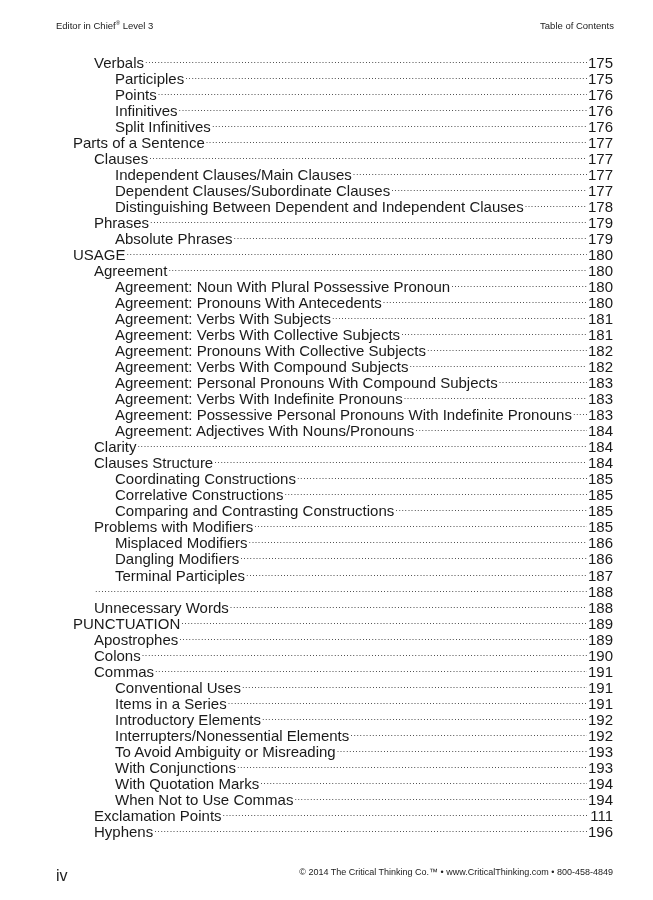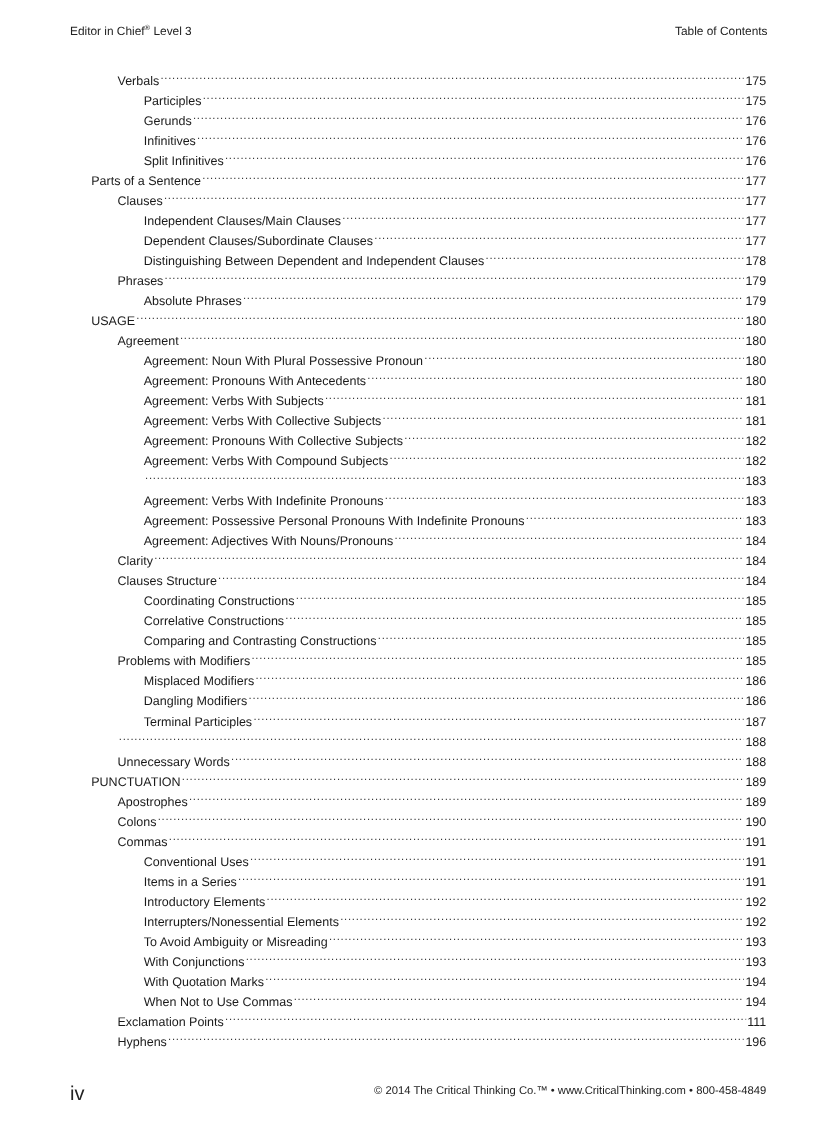--- a/index.html
+++ b/index.html
@@ -4,21 +4,21 @@
 <style>
   html, body { margin: 0; padding: 0; background: #ffffff; }
   body { width: 653px; height: 900px; position: relative; overflow: hidden;
          font-family: "Liberation Sans", sans-serif; color: #1a1a1a; }
   .header { position: absolute; top: 20px; left: 56px; right: 39px; height: 14px;
             font-size: 9.5px; color: #222; }
   .header .left { position: absolute; left: 0; top: 0; }
   .header .left sup { font-size: 6px; vertical-align: super; line-height: 0; }
   .header .right { position: absolute; right: 0; top: 0; }
   .toc { position: absolute; top: 52px; left: 73px; width: 540px; }
-  .toc-row { position: relative; height: 16.02px; line-height: 16px; font-size: 10px;
+  .toc-row { position: relative; height: 16.02px; line-height: 16px; font-size: 15px;
              display: flex; align-items: baseline; white-space: nowrap; }
   .toc-row.l1 { padding-left: 21px; }
   .toc-row.l2 { padding-left: 42px; }
   .toc-row .title { flex: 0 0 auto; }
   .toc-row .leader { flex: 1 1 auto; overflow: hidden; margin: 0 1px; position: relative; height: 16px; }
   .toc-row .leader::before {
     content: "............................................................................................................................................................................................................................................................";
     position: absolute; left: 0; bottom: 0; letter-spacing: 0.6px; font-size: 9px; line-height: 16px;
     color: #333; white-space: nowrap;
   }
@@ -40,21 +40,21 @@
       <span class="title">Verbals</span>
       <span class="leader"></span>
       <span class="page">175</span>
     </div>
     <div class="toc-row l2">
       <span class="title">Participles</span>
       <span class="leader"></span>
       <span class="page">175</span>
     </div>
     <div class="toc-row l2">
-      <span class="title">Gerunds</span>
+      <span class="title">Points</span>
       <span class="leader"></span>
       <span class="page">176</span>
     </div>
     <div class="toc-row l2">
       <span class="title">Infinitives</span>
       <span class="leader"></span>
       <span class="page">176</span>
     </div>
     <div class="toc-row l2">
       <span class="title">Split Infinitives</span>
@@ -130,20 +130,21 @@
       <span class="title">Agreement: Pronouns With Collective Subjects</span>
       <span class="leader"></span>
       <span class="page">182</span>
     </div>
     <div class="toc-row l2">
       <span class="title">Agreement: Verbs With Compound Subjects</span>
       <span class="leader"></span>
       <span class="page">182</span>
     </div>
     <div class="toc-row l2">
+      <span class="title">Agreement: Personal Pronouns With Compound Subjects</span>
       <span class="leader"></span>
       <span class="page">183</span>
     </div>
     <div class="toc-row l2">
       <span class="title">Agreement: Verbs With Indefinite Pronouns</span>
       <span class="leader"></span>
       <span class="page">183</span>
     </div>
     <div class="toc-row l2">
       <span class="title">Agreement: Possessive Personal Pronouns With Indefinite Pronouns</span>

